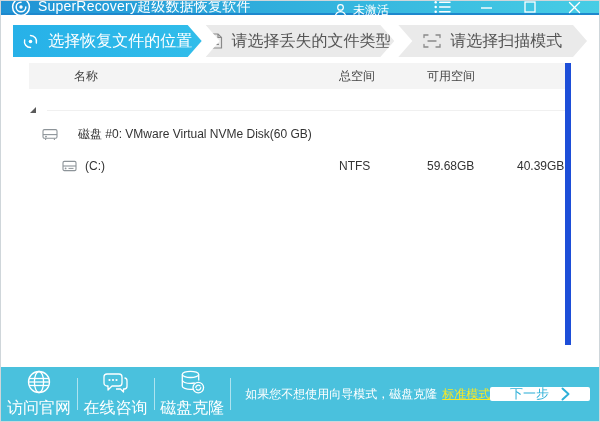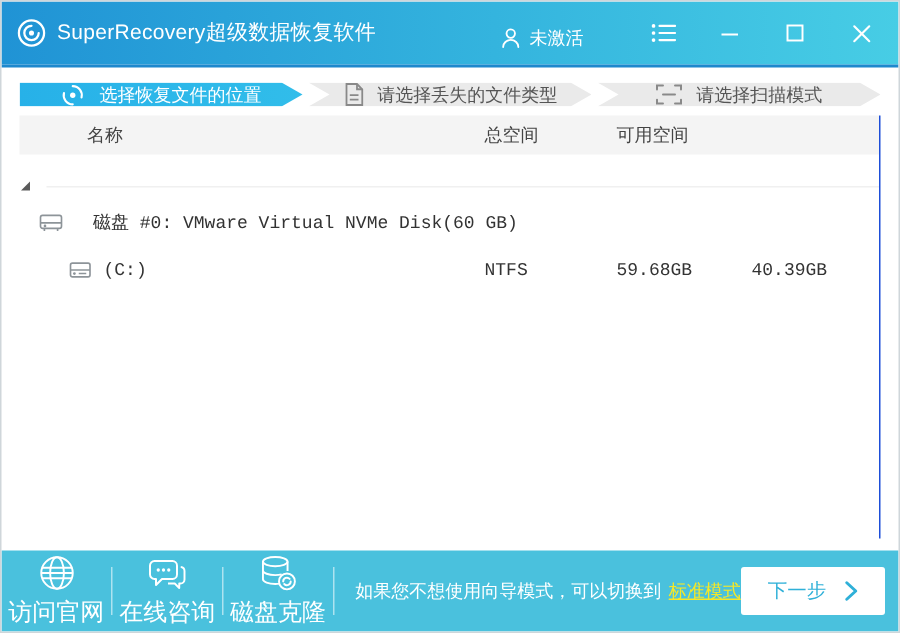--- a/index.html
+++ b/index.html
@@ -1,39 +1,39 @@
 <!DOCTYPE html>
 <html><head>
 <meta charset="utf-8">
 <style>
   * { box-sizing: border-box; margin: 0; padding: 0; }
   html,body { width:600px; height:422px; }
   body { font-family:"Liberation Sans", sans-serif; background:#fff; overflow:hidden; }
   .window { position:relative; width:600px; height:422px; background:#fff; border:1px solid #cfd6da; overflow:hidden; }
 
   
-  .titlebar { height:44px; background:linear-gradient(90deg,#2093d5 0%,#34b4de 55%,#47cde5 100%);
+  .titlebar { height:14px; background:linear-gradient(90deg,#2093d5 0%,#34b4de 55%,#47cde5 100%);
               border-bottom:2px solid #1e88cd; display:flex; align-items:center; padding:0 10px; }
   .logo { display:flex; align-items:center; }
   .app-title { color:#fff; font-size:14px; margin-left:7px; letter-spacing:.2px; }
   .tb-right { margin-left:auto; display:flex; align-items:flex-end;gap:12px; }
   .activation { display:flex; align-items:center; gap:5px; color:#fff; font-size:12px; cursor:pointer; margin-right:26px; }
   .tb-btn { width:30px; height:24px; display:flex; align-items:center; justify-content:center; cursor:pointer; }
   .tb-btn + .tb-btn { margin-left:2px; }
 
   
   .steps { display:flex; gap:4px; padding:10px 12px 6px 12px; }
-  .step { flex:1; height:16px; display:flex; align-items:center; justify-content:center; gap:9px;
-          font-size:12px; background:#eaeaea; color:#555; cursor:pointer;
+  .step { flex:1; height:32px; display:flex; align-items:center; justify-content:center; gap:9px;
+          font-size:16px; background:#eaeaea; color:#555; cursor:pointer;
           clip-path:polygon(0 0, calc(100% - 14px) 0, 100% 50%, calc(100% - 14px) 100%, 0 100%, 14px 50%); }
   .step.first { clip-path:polygon(0 0, calc(100% - 14px) 0, 100% 50%, calc(100% - 14px) 100%, 0 100%); }
   .step.active { background:linear-gradient(90deg,#27b1e8,#31bdea); color:#fff; }
 
   
-  .list { margin:0 12px; height:282px; border-right:1px solid #1d4ed8;font-family:Liberation Mono, monospace; }
+  .list { margin:0 28px; height:282px; border-right:6px solid #1d4ed8; }
   .grid { display:grid; grid-template-columns:310px 88px 90px 88px; align-items:center; }
   .list-header { height:26px; background:#f4f4f4; color:#444; font-size:12px; }
   .list-header .col-name { padding-left:45px; }
   .root-row { display:flex; align-items:center; margin-top:14px; height:14px; }
   .root-line { flex:1; border-top:1px solid #f0f0f0; margin-left:10px; }
   .tree-row { height:26px; font-size:12px; color:#333; cursor:default; }
   .disk-row { display:flex; align-items:center; margin-top:4px; padding-left:13px;gap:12px; }
   .disk-row .row-label { margin-left:8px; }
   .part-row { margin-top:6px; }
   .part-name { display:flex; align-items:center; padding-left:33px; }
@@ -41,21 +41,21 @@
   .cell { font-size:12px; color:#333; }
 
   
   .bottombar { position:absolute; left:0; right:0; bottom:0; height:54px; background:#4ac1dd;
                display:flex; align-items:center; }
   .quick { width:82px; height:100%; display:flex; flex-direction:column; align-items:center; justify-content:center;
            gap:3px; color:#fff; font-size:16px; cursor:pointer; }
   .vsep { width:1px; height:32px; background:rgba(255,255,255,.55); }
   .hint { margin-left:14px; color:#fff; font-size:12px; display:flex; align-items:center; white-space:nowrap; }
   .switch-link { color:#f7e825; text-decoration:underline; margin-left:5px; cursor:pointer; }
-  .next-btn { margin-left:auto; margin-right:9px; width:108px; height:32px; background:#fff; border:none;
+  .next-btn { margin-left:auto; margin-right:9px; width:108px; height:14px; background:#fff; border:none;
               border-radius:2px; color:#2fb0d8; font-size:13px; display:flex; align-items:center; justify-content:center;
               gap:12px; cursor:pointer; font-family:"Liberation Sans", sans-serif; }
   svg { display:block; }
 </style>
 </head>
 <body>
 
 <div class="window">
 
   <div class="titlebar">
@@ -223,21 +223,21 @@
           <path d="M3.3 11.3 c0 1.7 3.7 3.1 8.2 3.1 1.6 0 3.1-.18 4.3-.48"></path>
           <circle cx="19.3" cy="18.6" r="5.3"></circle>
           <path d="M16.8 18.6 a2.5 2.5 0 0 1 4.3-1.7" stroke-linecap="round"></path>
           <path d="M21.8 18.6 a2.5 2.5 0 0 1-4.3 1.7" stroke-linecap="round"></path>
         </g>
       </svg>
       <span>磁盘克隆</span>
     </div>
     <div class="vsep"></div>
     <div class="hint">
-      <span>如果您不想使用向导模式，可以切换到</span>
+      <span>如果您不想使用向导模式，磁盘克隆</span>
       <span class="switch-link">标准模式</span>
     </div>
     <button class="next-btn">
       <span>下一步</span>
       <svg width="9" height="14" viewBox="0 0 9 14">
         <polyline points="1.5,1.5 7.5,7 1.5,12.5" fill="none" stroke="#2fb0d8" stroke-width="2" stroke-linecap="round" stroke-linejoin="round"></polyline>
       </svg>
     </button>
   </div>
 

